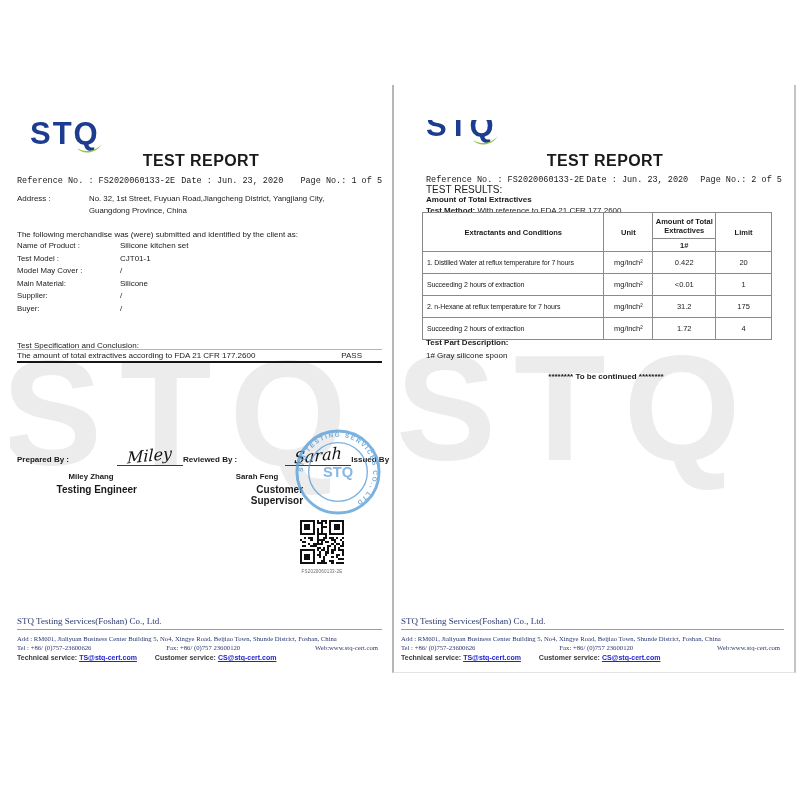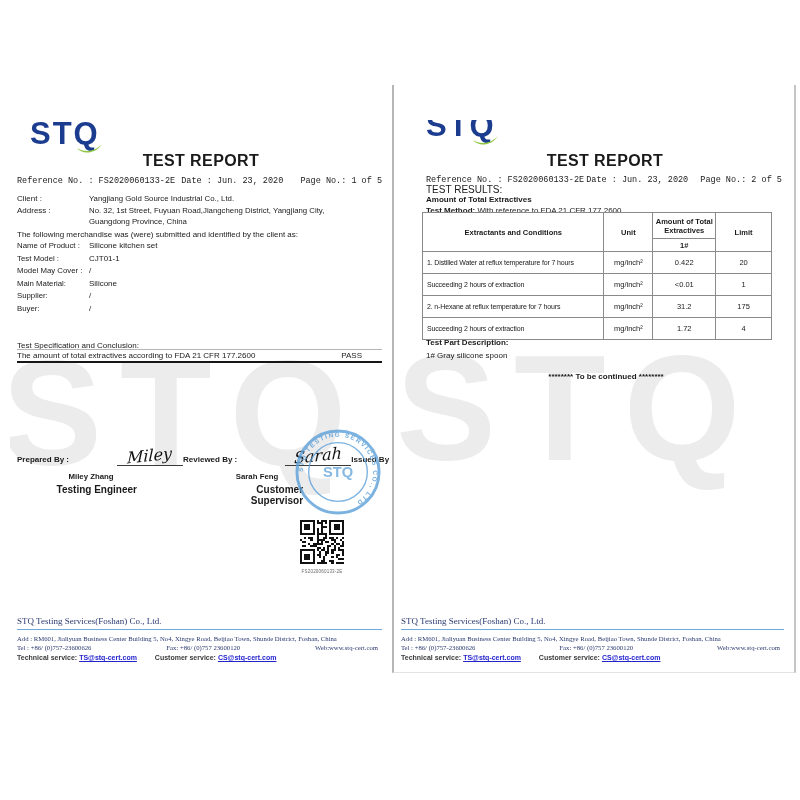--- a/index.html
+++ b/index.html
@@ -38,21 +38,21 @@
   .refrow .pageno { width:25%; text-align:right; }
 
   .client-block { left:7px; right:10px; top:105px; font-size:8px; }
   .crow { display:flex; line-height:11.5px; }
   .clabel { width:72px; flex:none; }
   .cval { flex:1; font-size:7.8px; }
 
   .intro { left:7px; right:10px; top:142px; font-size:8px; }
 
   .fields { left:7px; right:10px; top:153px; }
-  .frow { display:flex; height:12.5px; font-size:8px; }
+  .frow { display:flex; height:12.5px; font-size:8px;gap:31px; }
   .flabel { width:72px; flex:none; font-size:7.8px; }
 
   .specline { left:7px; top:253px; font-size:8px; }
 
   .conclusion { left:7px; right:10px; top:261px; height:14px; display:flex; align-items:center;
                 justify-content:space-between; font-size:8px; padding-right:20px;
                 border-top:1px solid #b5b5b5; border-bottom:2.5px solid #161616; }
 
   .signatures { left:7px; right:8px; top:352px; display:flex; }
   .sigcol { flex:1; position:relative; }
@@ -122,24 +122,20 @@
 
     <div class="z title">TEST REPORT</div>
 
     <div class="z refrow">
       <span class="ref">Reference No. : FS2020060133-2E</span>
       <span class="date">Date : Jun. 23, 2020</span>
       <span class="pageno">Page No.: 1 of 5</span>
     </div>
 
     <div class="z client-block">
-      <div class="crow">
-        <span class="clabel">Client :</span>
-        <span class="cval">Yangjiang Gold Source Industrial Co., Ltd.</span>
-      </div>
       <div class="crow">
         <span class="clabel">Address :</span>
         <span class="cval">
           <span>No. 32, 1st Street, Fuyuan Road,Jiangcheng District, Yangjiang City,</span><br>
           <span>Guangdong Province, China</span>
         </span>
       </div>
     </div>
 
     <div class="z intro">The following merchandise was (were) submitted and identified by the client as:</div>

